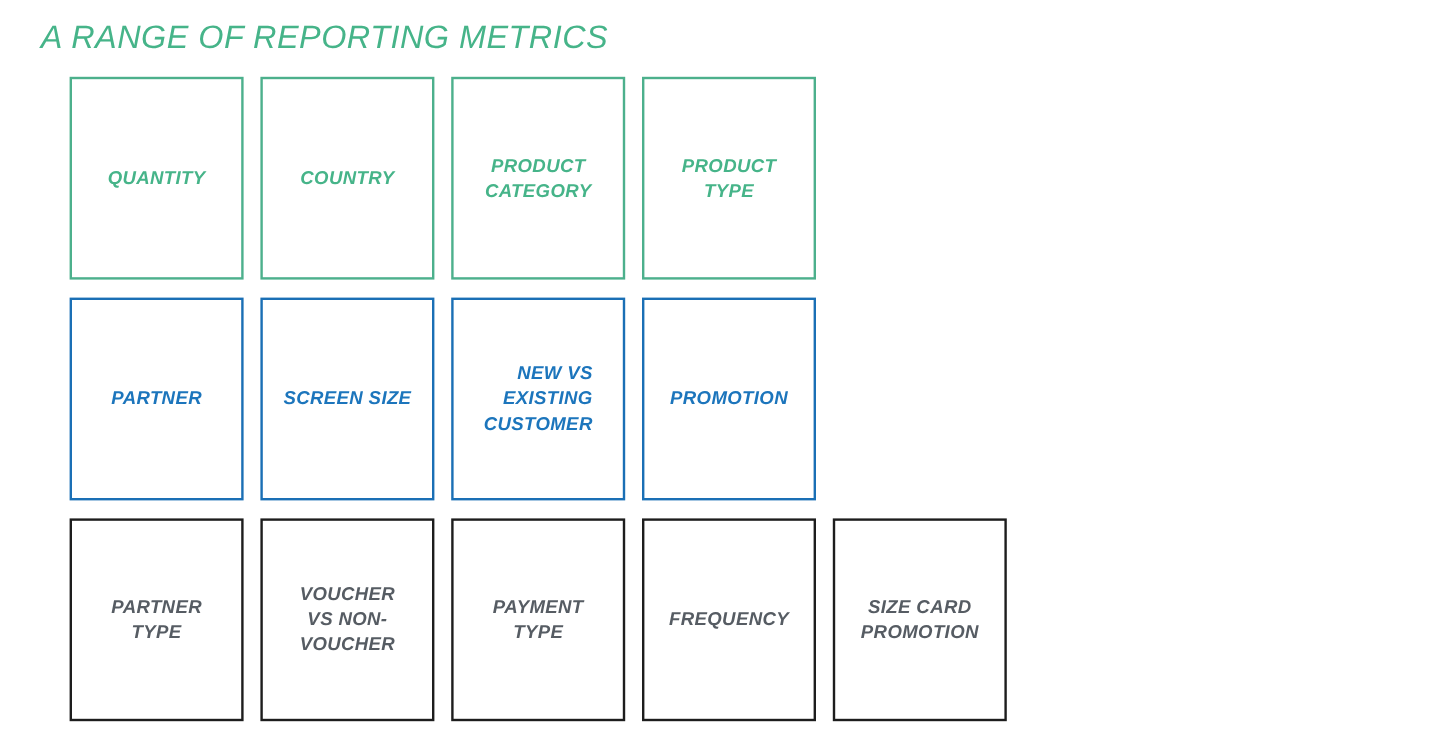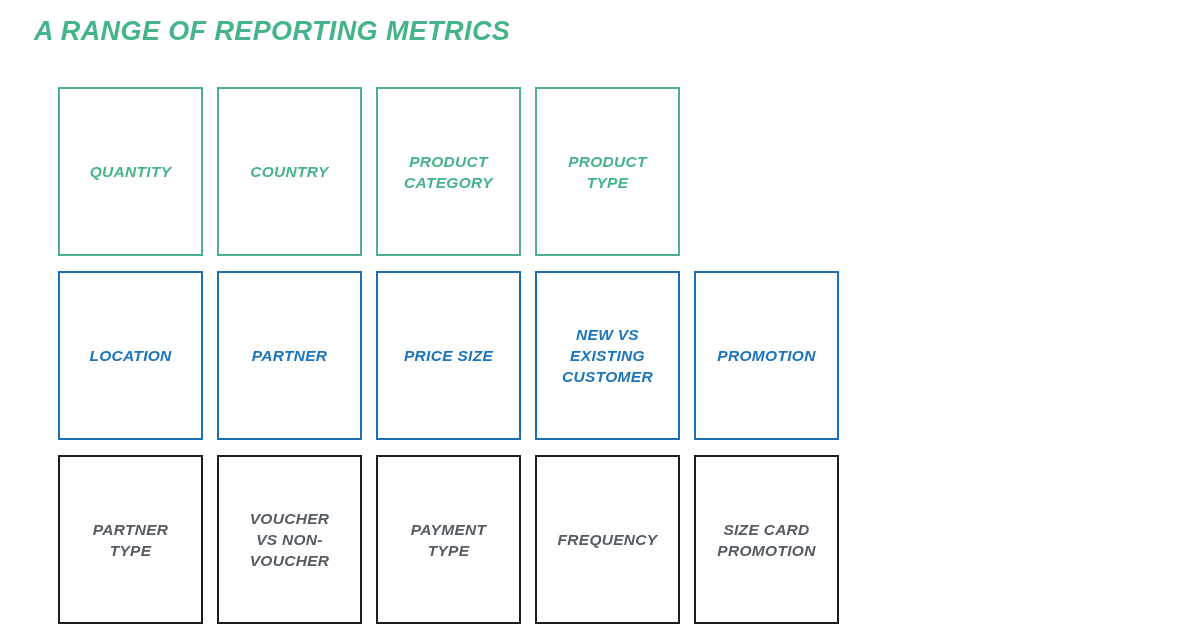--- a/index.html
+++ b/index.html
@@ -14,32 +14,32 @@
   body {
     font-family: "Liberation Sans", "DejaVu Sans", sans-serif;
     position: relative;
   }
 
   #page-title {
     position: absolute;
     left: 34px;
     top: 14px;
     font-size: 27px;
-    font-weight: bold;
+    font-weight: normal;
     font-style: italic;
     letter-spacing: 0.4px;
     color: #46b489;
     white-space: nowrap;
     line-height: 34px;
   }
 
   .grid {
     position: absolute;
     left: 34px;
-    top: 87px;
+    top: 64px;
     width: 1132px;
     padding-left: 24px;
   }
 
   .metric-row {
     display: flex;
     flex-direction: row;
     align-items: flex-start;
     gap: 14px;
   }
@@ -67,21 +67,21 @@
     line-height: 21px;
     letter-spacing: 0.3px;
     white-space: pre-line;
   }
 
   
   .theme-green .metric-card { border: 2px solid #4cb08c; }
   .theme-green .metric-label { color: #46b489; }
 
   .theme-blue .metric-card  { border: 2px solid #1a6fb5; }
-  .theme-blue .metric-label { color: #1c75bc; }
+  .theme-blue .metric-label { color: #1c75bc; text-align: right; }
 
   .theme-dark .metric-card  { border: 2px solid #1d1d1d; }
   .theme-dark .metric-label { color: #565c63; }
 </style>
 </head>
 <body>
 
 <h1 id="page-title">A RANGE OF REPORTING METRICS</h1>
 
 <div class="grid">
@@ -98,27 +98,24 @@
 CATEGORY</span>
     </div>
     <div class="metric-card">
       <span class="metric-label">PRODUCT
 TYPE</span>
     </div>
   </div>
 
   <div class="metric-row theme-blue">
     <div class="metric-card">
-      <span class="metric-label">LOCATION</span>
-    </div>
-    <div class="metric-card">
       <span class="metric-label">PARTNER</span>
     </div>
     <div class="metric-card">
-      <span class="metric-label">PRICE SIZE</span>
+      <span class="metric-label">SCREEN SIZE</span>
     </div>
     <div class="metric-card">
       <span class="metric-label">NEW VS
 EXISTING
 CUSTOMER</span>
     </div>
     <div class="metric-card">
       <span class="metric-label">PROMOTION</span>
     </div>
   </div>

